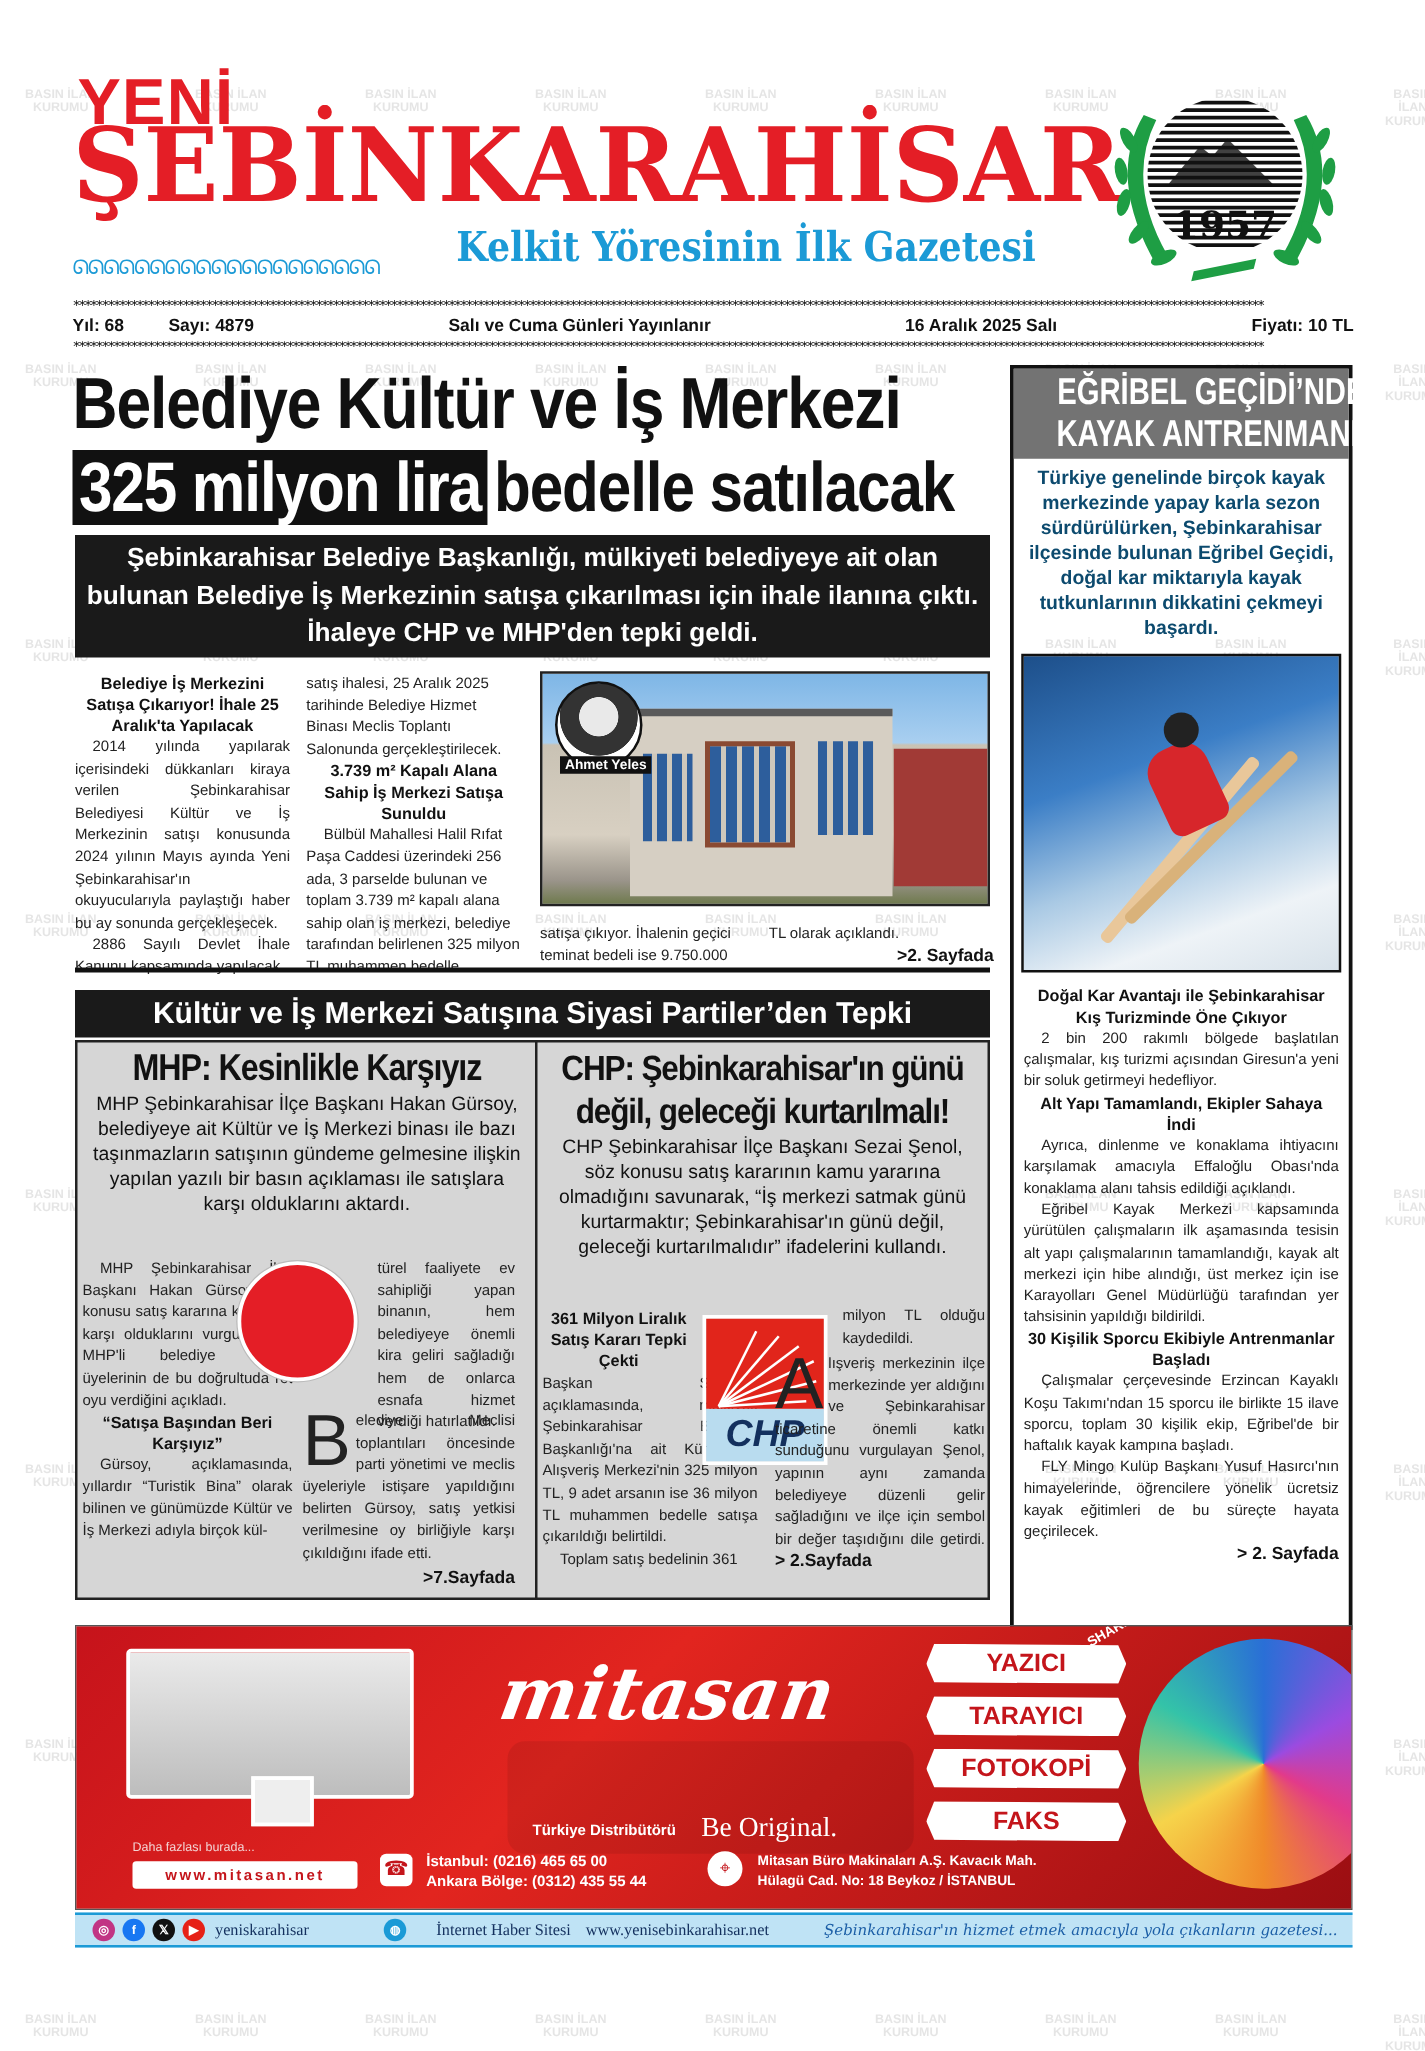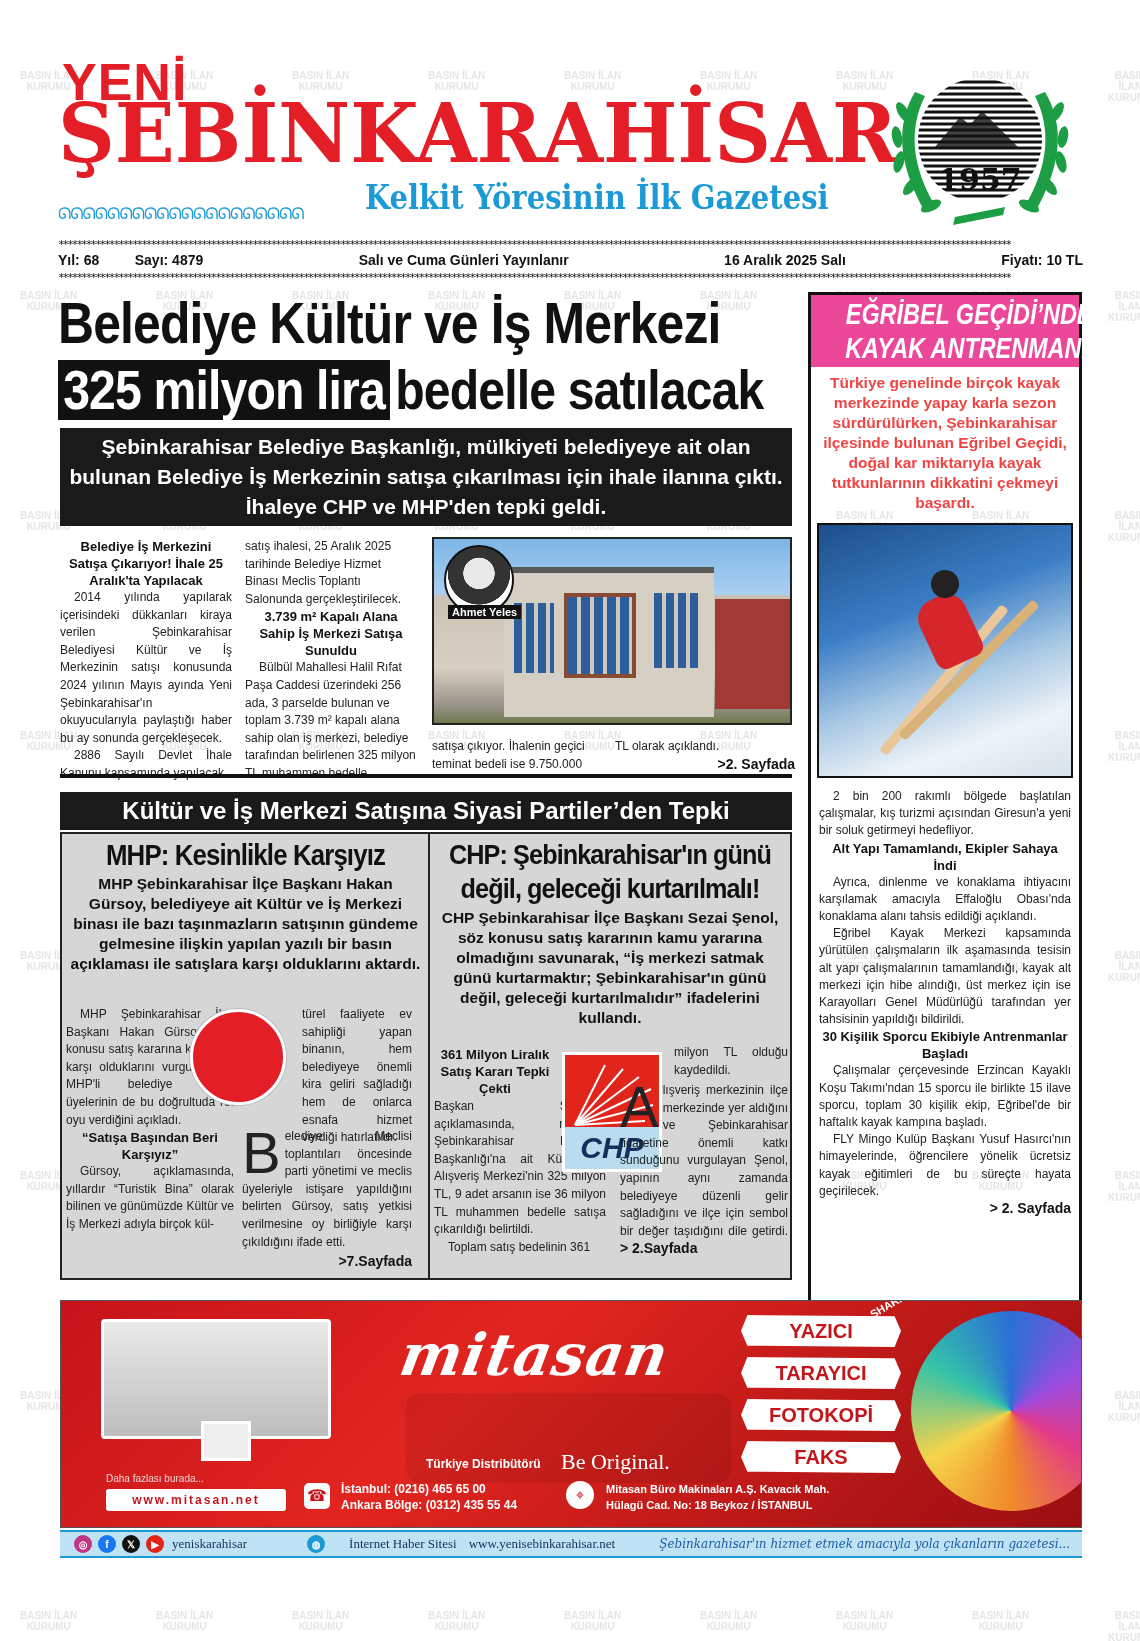--- a/index.html
+++ b/index.html
@@ -39,32 +39,32 @@
 
   .cont-link { font-weight: 900; font-size: 14px; color: #111; }
   .rule-thick { height: 4px; background: #111; }
 
   
   .subbanner { left: 60px; top: 792px; width: 732px; height: 38px; background: #1a1a1a; color: #fff; font-weight: bold; font-size: 24px; line-height: 38px; text-align: center; }
 
   
   .pbox { background: #d6d6d6; border: 2px solid #222; }
   .pbox-title { font-family: "Liberation Sans", sans-serif; font-weight: 900; font-size: 30px; line-height: 34px; text-align: center; color: #111; transform: scaleX(0.86); white-space: nowrap; letter-spacing: -1px; }
-  .pbox-lead { font-weight: bold; font-size: 15.5px; line-height: 20px; text-align: center; color: #111; }
+  .pbox-lead { font-weight: normal; font-size: 15.5px; line-height: 20px; text-align: center; color: #111; }
   .mhp-logo { width: 96px; height: 96px; border-radius: 50%; background: #e41e26; border: 3px solid #fff; box-shadow: 0 0 0 1px #bbb; display: flex; align-items: center; justify-content: center; }
   .chp-logo { width: 100px; height: 120px; border: 3px solid #fff; }
   .chp-logo .top { height: 72px; background: #e1251b; position: relative; overflow: hidden; }
   .chp-logo .bot { height: 42px; background: #b9dcef; color: #13305e; font-weight: 900; font-style: italic; font-size: 30px; text-align: center; line-height: 42px; }
   .dropcap { float: left; font-size: 58px; line-height: 50px; font-weight: normal; margin-right: 4px; font-family: "Liberation Sans", sans-serif; }
 
   
   .rbox { left: 808px; top: 292px; width: 274px; height: 1012px; border: 3px solid #111; }
-  .rbox-head { background: #ec4899; color: #fff; font-weight: 900; font-size: 30px; line-height: 34px; text-align: left; padding: 2px 0; transform: scaleX(1); font-style: italic; }
+  .rbox-head { background: #737373; color: #fff; font-weight: 900; font-size: 30px; line-height: 34px; text-align: left; padding: 2px 0; transform: scaleX(1); }
   .rbox-head span { display: inline-block; transform: scaleX(0.78); white-space: nowrap; }
-  .rbox-lead { font-weight: bold; font-size: 15.5px; line-height: 20px; text-align: center; padding: 6px 8px; color: #ef4444; }
+  .rbox-lead { font-weight: bold; font-size: 15.5px; line-height: 20px; text-align: center; padding: 6px 8px; color: #0c4a6e; }
   .ski { margin: 4px 6px; height: 255px; border: 2px solid #111; background: linear-gradient(160deg,#1d4f8a 0%,#3b7ec6 35%,#a9c9e4 60%,#eef3f7 80%,#d8e2ea 100%); position: relative; overflow: hidden; }
   .skier-body { position: absolute; left: 105px; top: 70px; width: 50px; height: 70px; background: #d7262b; border-radius: 20px 20px 10px 10px; transform: rotate(-25deg); }
   .skier-head { position: absolute; left: 112px; top: 45px; width: 28px; height: 28px; background: #222; border-radius: 50%; }
   .ski1 { position: absolute; left: 120px; top: 60px; width: 10px; height: 190px; background: #e9c79a; transform: rotate(40deg); border-radius: 4px; }
   .ski2 { position: absolute; left: 145px; top: 50px; width: 10px; height: 190px; background: #d9b27a; transform: rotate(45deg); border-radius: 4px; }
 
   
   .ad { left: 60px; top: 1300px; width: 1022px; height: 228px; background: linear-gradient(135deg,#c6131b 0%,#e2251f 40%,#9b0e12 100%); border: 1px solid #555; overflow: hidden; color: #fff; }
   .ad-printer { position: absolute; left: 40px; top: 18px; width: 230px; height: 120px; background: linear-gradient(180deg,#eaeaea,#bdbdbd); border: 3px solid #fff; border-radius: 4px; }
   .ad-printer2 { position: absolute; left: 140px; top: 120px; width: 50px; height: 40px; background: #eee; border: 3px solid #fff; }
@@ -558,20 +558,21 @@
     <span>KAYAK ANTRENMANI</span>
   </div>
   <div class="rbox-lead">Türkiye genelinde birçok kayak merkezinde yapay karla sezon sürdürülürken, Şebinkarahisar ilçesinde bulunan Eğribel Geçidi, doğal kar miktarıyla kayak tutkunlarının dikkatini çekmeyi başardı.</div>
   <div class="ski">
     <div class="ski1"></div>
       <div class="ski2"></div>
     <div class="skier-body"></div>
       <div class="skier-head"></div>
   </div>
   <div class="col" style="padding:6px 8px; font-size:12px; line-height:17.2px;">
+    <div class="sh">Doğal Kar Avantajı ile Şebinkarahisar Kış Turizminde Öne Çıkıyor</div>
     <p>2 bin 200 rakımlı bölgede başlatılan çalışmalar, kış turizmi açısından Giresun'a yeni bir soluk getirmeyi hedefliyor.</p>
     <div class="sh">Alt Yapı Tamamlandı, Ekipler Sahaya İndi</div>
     <p>Ayrıca, dinlenme ve konaklama ihtiyacını karşılamak amacıyla Effaloğlu Obası'nda konaklama alanı tahsis edildiği açıklandı.</p>
     <p>Eğribel Kayak Merkezi kapsamında yürütülen çalışmaların ilk aşamasında tesisin alt yapı çalışmalarının tamamlandığı, kayak alt merkezi için hibe alındığı, üst merkez için ise Karayolları Genel Müdürlüğü tarafından yer tahsisinin yapıldığı bildirildi.</p>
     <div class="sh">30 Kişilik Sporcu Ekibiyle Antrenmanlar Başladı</div>
     <p>Çalışmalar çerçevesinde Erzincan Kayaklı Koşu Takımı'ndan 15 sporcu ile birlikte 15 ilave sporcu, toplam 30 kişilik ekip, Eğribel'de bir haftalık kayak kampına başladı.</p>
     <p>FLY Mingo Kulüp Başkanı Yusuf Hasırcı'nın himayelerinde, öğrencilere yönelik ücretsiz kayak eğitimleri de bu süreçte hayata geçirilecek.</p>
     <div class="cont-link" style="text-align:right;">&gt; 2. Sayfada</div>
   </div>
 </div>

